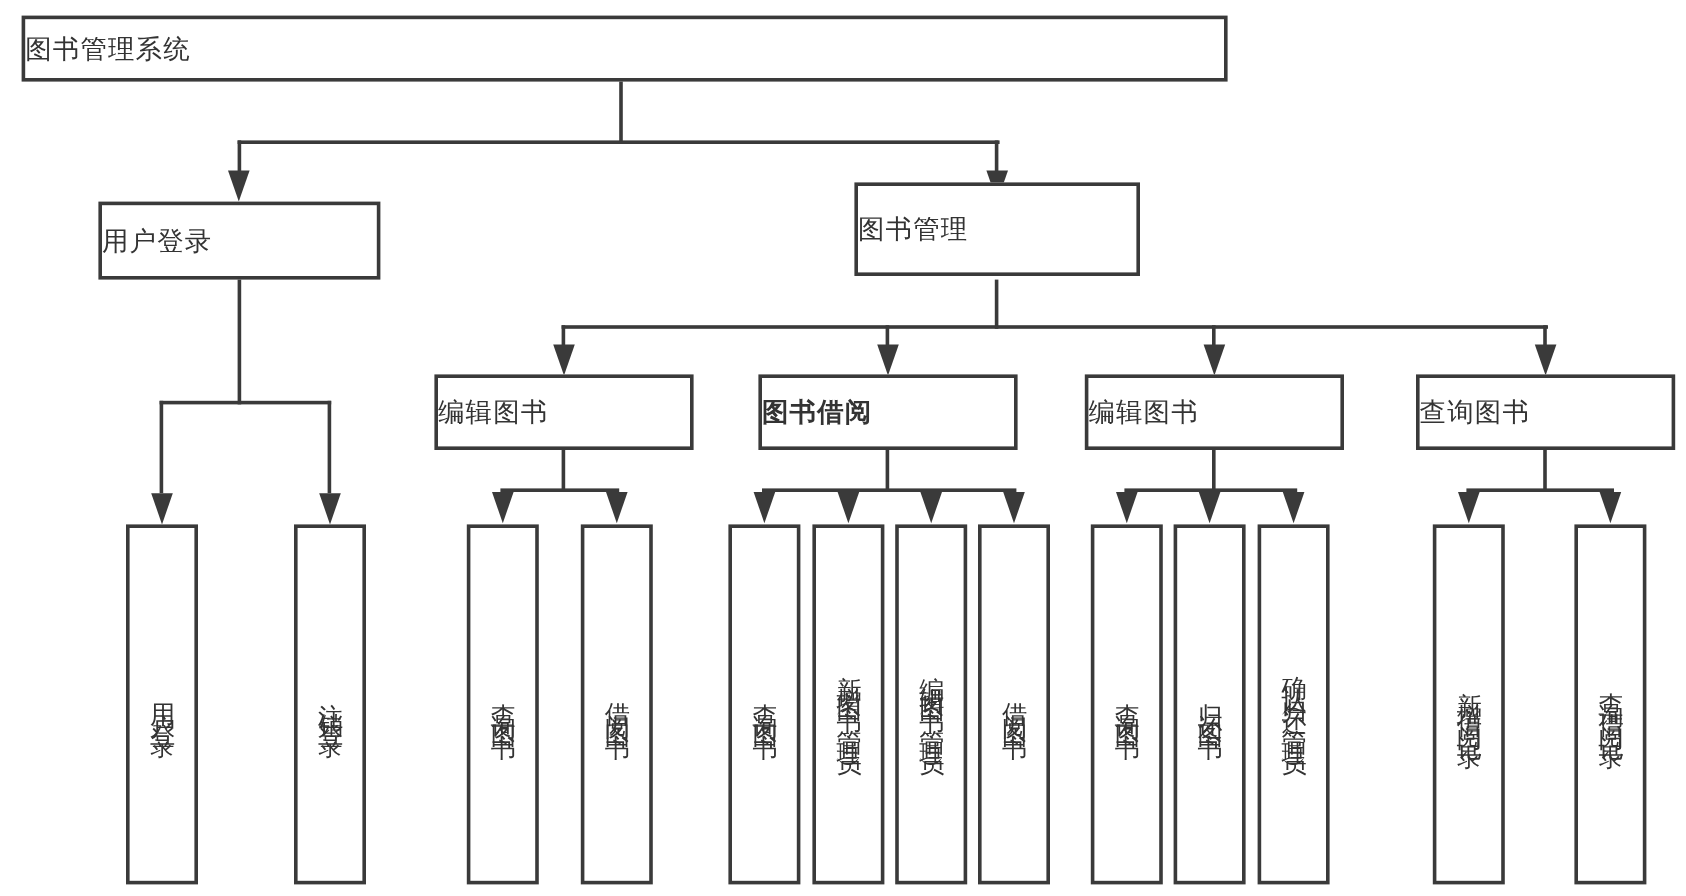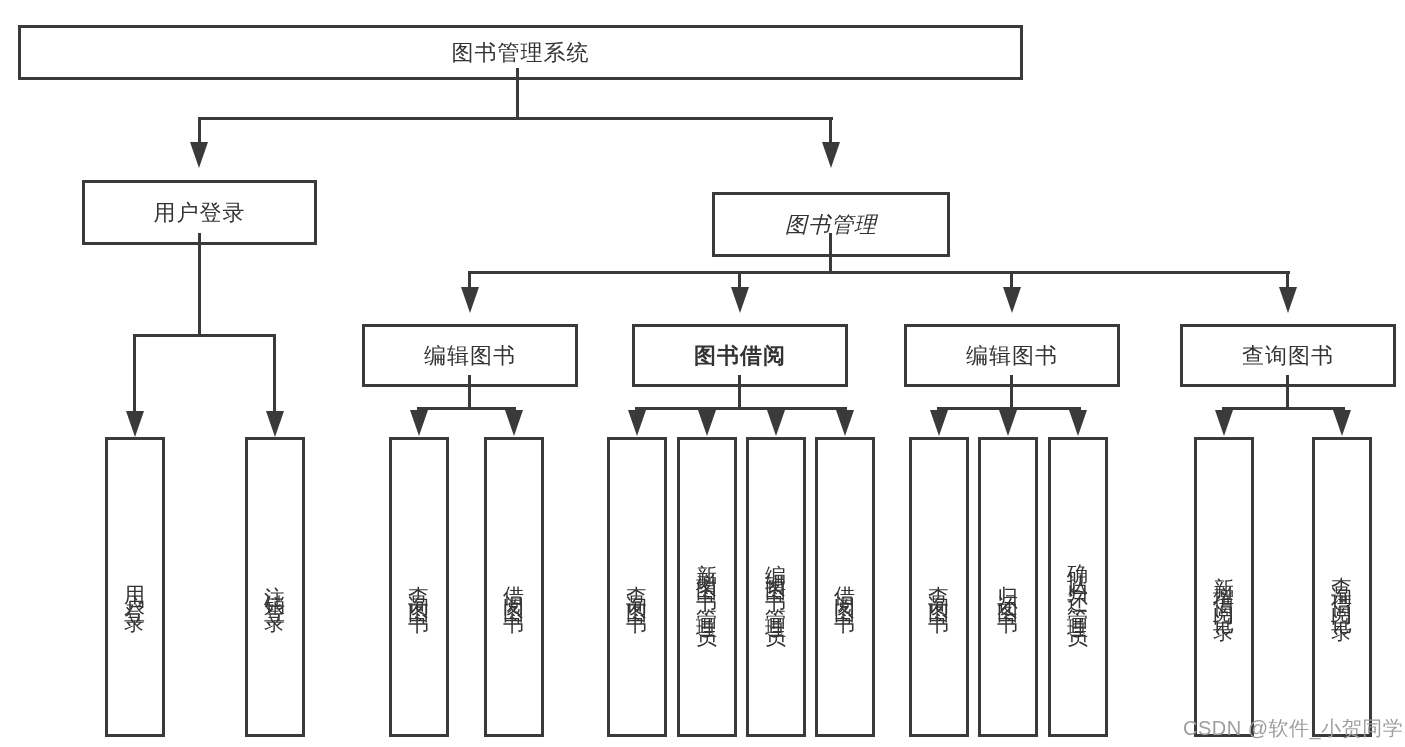--- a/index.html
+++ b/index.html
@@ -15,21 +15,21 @@
     background:var(--bg-color);
     font-family:"Liberation Sans", sans-serif;
     overflow:hidden;
   }
   
   .hbox{
     position:absolute;
     box-sizing:border-box;
     border:3px solid var(--line-color);
     background:var(--bg-color);
-    display:flex;align-items:center;justify-content:center;margin-top:12px;
+    display:flex;align-items:center;
   }
   .hbox span{
     font-size:22px;color:var(--text-color);
     letter-spacing:1px;white-space:nowrap;
   }
   .vbox{
     position:absolute;
     box-sizing:border-box;
     width:60px;height:300px;top:437px;
     border:3px solid var(--line-color);
@@ -76,21 +76,21 @@
   <div class="vline" style="left:516px;top:68px;height:52px;"></div>
   <div class="hline" style="left:198px;top:117px;width:635px;"></div>
   <div class="vline" style="left:198px;top:117px;height:26px;"></div>
   <div class="arrow" style="left:190px;top:142px;"></div>
   <div class="vline" style="left:829px;top:117px;height:26px;"></div>
   <div class="arrow" style="left:822px;top:142px;"></div>
 
   <div class="hbox" style="left:82px;top:168px;width:235px;height:65px;">
     <span>用户登录</span>
   </div>
-  <div class="hbox" style="left:712px;top:180px;width:238px;height:65px;font-style:italic;">
+  <div class="hbox" style="left:712px;top:152px;width:238px;height:78px;">
     <span>图书管理</span>
   </div>
 
   <div class="vline" style="left:198px;top:233px;height:104px;"></div>
   <div class="hline" style="left:133px;top:334px;width:143px;"></div>
   <div class="vline" style="left:133px;top:334px;height:77px;"></div>
   <div class="arrow" style="left:126px;top:411px;"></div>
   <div class="vline" style="left:273px;top:334px;height:77px;"></div>
   <div class="arrow" style="left:266px;top:411px;"></div>
 
@@ -178,15 +178,14 @@
     <span>确认归还（管理员）</span>
   </div>
 
   <div class="vbox" style="left:1194px;">
     <span>新增借阅记录</span>
   </div>
   <div class="vbox" style="left:1312px;">
     <span>查询借阅记录</span>
   </div>
 
-  <div class="watermark">CSDN @软件_小贺同学</div>
 
 </div>
 
 </body></html>

